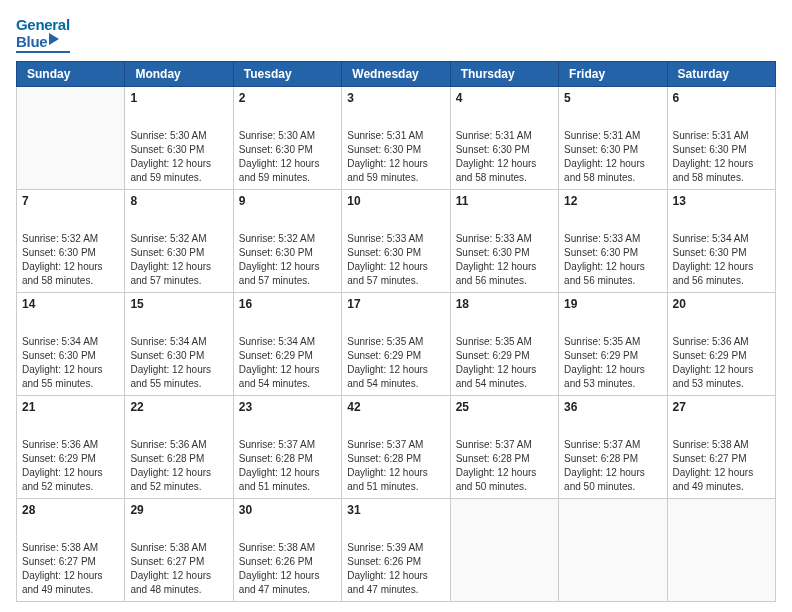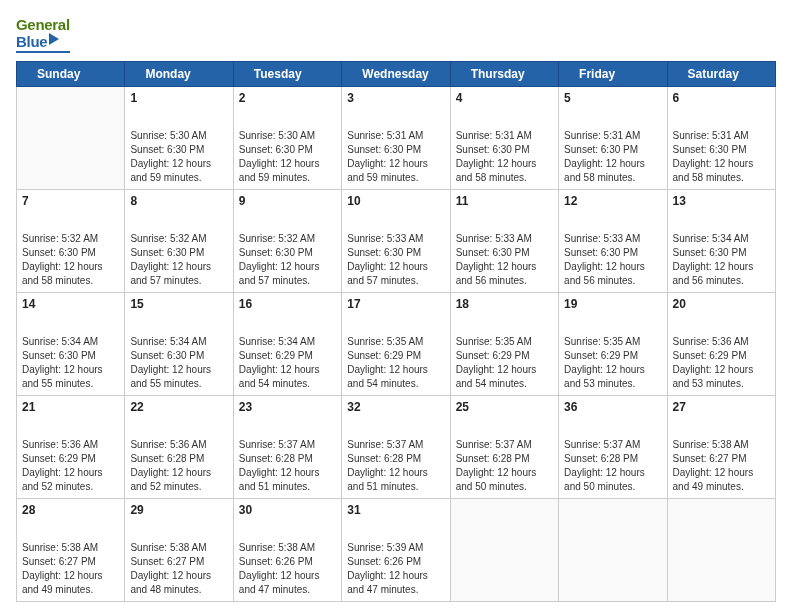--- a/index.html
+++ b/index.html
@@ -33,21 +33,21 @@
     .calendar {
       width: 100%;
       border-collapse: collapse;
       border: 1px solid #ccc;
     }
     .calendar th {
       background: #2563a8;
       color: #fff;
       font-size: 12px;
       font-weight: bold;
-      padding: 5px 20px;
+      padding: 5px 10px;
       text-align: left;
       border: 1px solid #1a4a8a;
     }
     .calendar td {
       border: 1px solid #ccc;
       vertical-align: top;
       padding: 4px 5px;
       width: calc(100% / 7);
       min-height: 80px;
       font-size: 10.5px;
@@ -76,21 +76,21 @@
       gap: 2px;
     }
     .logo-box {
       display: inline-flex;
       flex-direction: column;
       align-items: flex-start;
     }
     .logo-general {
       font-size: 15px;
       font-weight: bold;
-      color: #4d7c0f;
+      color: #0369a1;
       letter-spacing: -0.3px;
     }
     .logo-blue-row {
       display: flex;
       align-items: flex-start;
     }
     .logo-blue-text {
       font-size: 15px;
       font-weight: bold;
       color: #2563a8;
@@ -307,21 +307,21 @@
 and 52 minutes.</div>
         </td>
         <td>
           <span class="day-number">23</span>
           <div class="day-info" style="white-space: pre-line;">Sunrise: 5:37 AM
 Sunset: 6:28 PM
 Daylight: 12 hours
 and 51 minutes.</div>
         </td>
         <td>
-          <span class="day-number">32</span>
+          <span class="day-number">42</span>
           <div class="day-info" style="white-space: pre-line;">Sunrise: 5:37 AM
 Sunset: 6:28 PM
 Daylight: 12 hours
 and 51 minutes.</div>
         </td>
         <td>
           <span class="day-number">25</span>
           <div class="day-info" style="white-space: pre-line;">Sunrise: 5:37 AM
 Sunset: 6:28 PM
 Daylight: 12 hours

